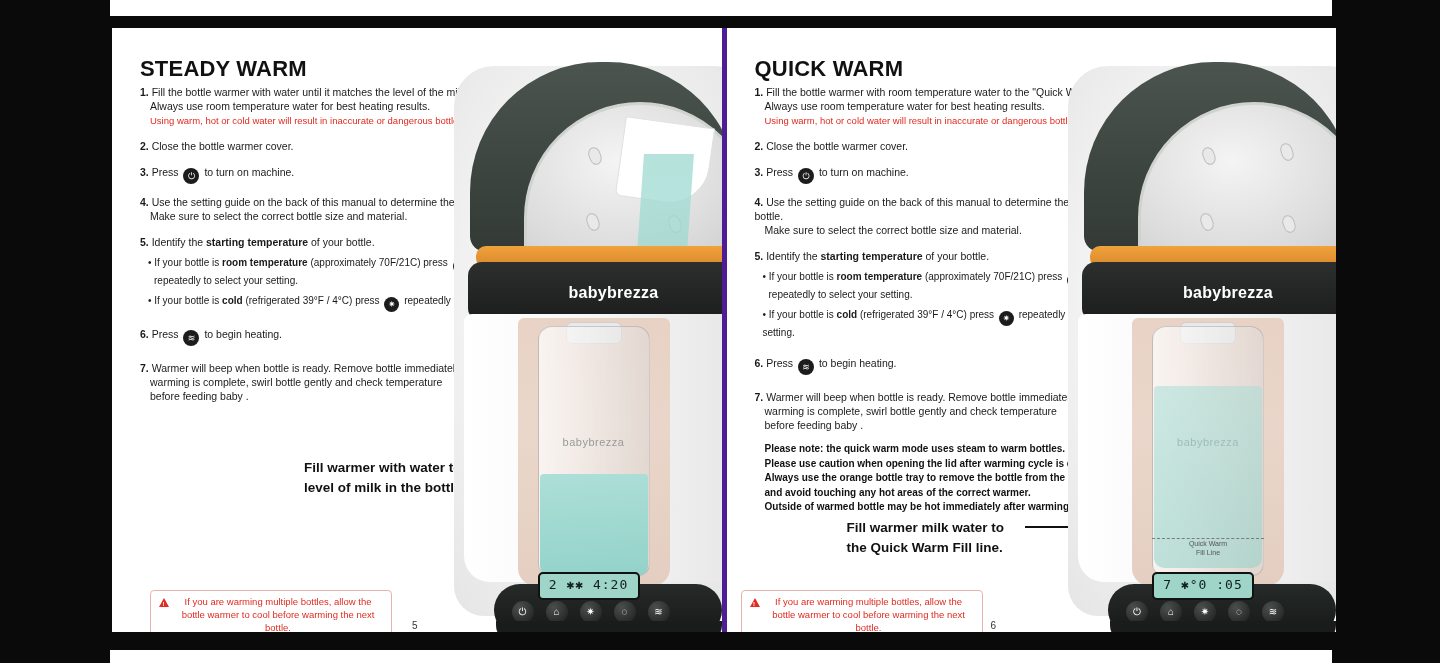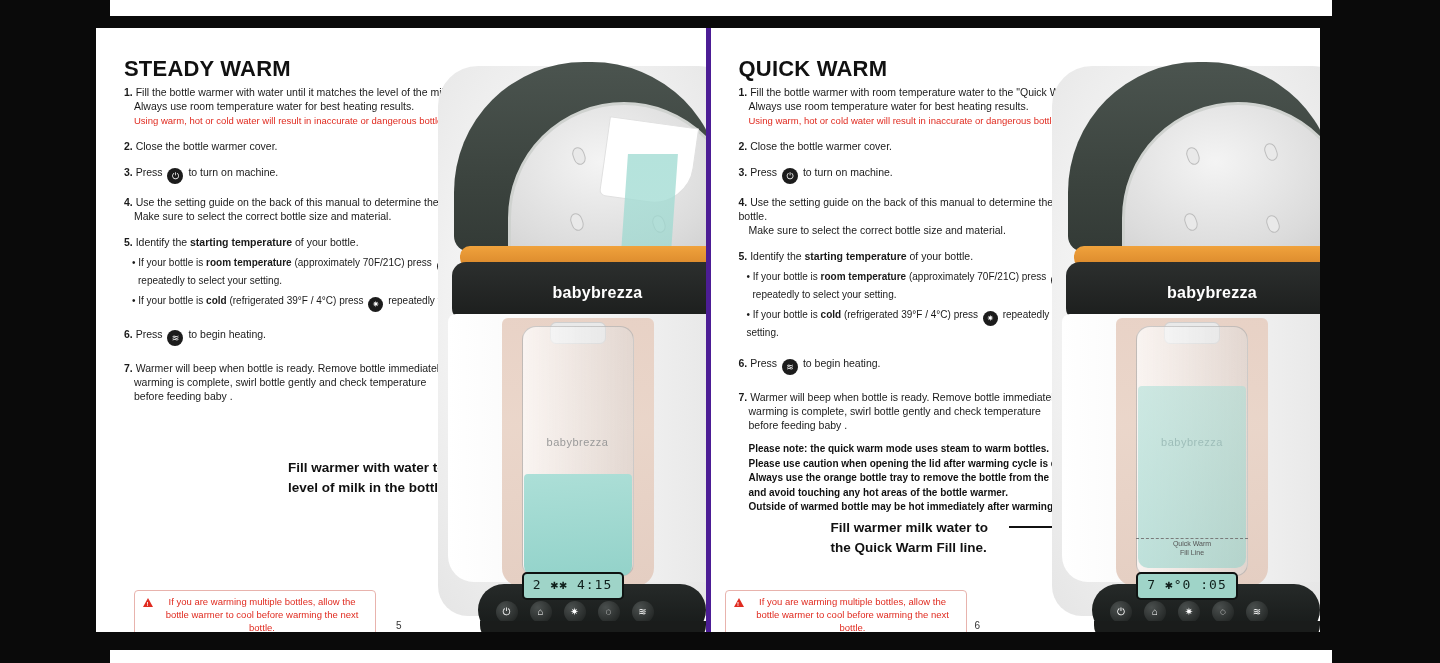--- a/index.html
+++ b/index.html
@@ -1,20 +1,20 @@
 <!DOCTYPE html>
 <html><head>
 <meta charset="utf-8">
 <style>
   html,body{margin:0;padding:0;background:#000;}
   body{width:1440px;height:663px;overflow:hidden;font-family:"Liberation Sans",sans-serif;}
   .screen{position:relative;width:1440px;height:663px;background:#0a0a0a;}
   .topstrip{position:absolute;left:110px;top:0;width:1222px;height:16px;background:#fff;}
   .bottomstrip{position:absolute;left:110px;top:650px;width:1222px;height:13px;background:#fff;}
-  .spread{position:absolute;left:96px;top:28px;width:1224px;height:604px;background:#fff;display:flex;}
+  .spread{position:absolute;left:112px;top:28px;width:1224px;height:604px;background:#fff;display:flex;}
   .page{position:relative;width:612px;height:604px;overflow:hidden;}
   .page.right{border-left:5px solid #4c1d95;}
 
   h1.title{position:absolute;left:28px;top:28px;margin:0;font-size:22px;font-weight:bold;letter-spacing:.2px;color:#111;}
   .steps{position:absolute;left:28px;top:58px;width:420px;color:#1a1a1a;}
   .page.right .steps{width:400px;}
   .step{margin-bottom:9px;font-size:10.5px;line-height:1.33;}
   .step b.num{font-weight:bold;}
   .warn{color:#e02b20;font-size:9.5px;line-height:1.3;}
   .sub{margin-left:8px;font-size:10px;line-height:1.45;}
@@ -151,21 +151,21 @@
         <div class="orange-ring"></div>
         <div class="black-band"></div>
         <div class="brand">babybrezza</div>
         <div class="body-white"></div>
         <div class="chamber"></div>
         <div class="bottle-neck"></div>
         <div class="bottle"></div>
         <div class="bottle-label">babybrezza</div>
         <div class="milk" style="top:438px;height:102px;"></div>
         <div class="panel"></div>
-        <div class="display">2 ✱✱ 4:15</div>
+        <div class="display">2 ✱✱ 4:20</div>
         <div class="btn" style="left:78px;">⏻</div>
         <div class="btn" style="left:112px;">⌂</div>
         <div class="btn" style="left:146px;">✷</div>
         <div class="btn" style="left:180px;">◌</div>
         <div class="btn" style="left:214px;">≋</div>
         <div class="foot"></div>
       </div>
     </div>
 
     <div class="page right">
@@ -224,21 +224,21 @@
         <div class="step" style="margin-top:16px">
           <b class="num">7.</b>
           <span>Warmer will beep when bottle is ready.  Remove bottle immediately after</span><br>
           <span style="margin-left:10px">warming is complete, swirl bottle gently and check temperature</span><br>
           <span style="margin-left:10px">before feeding baby .</span>
 
           <div class="note" style="margin-left:10px">
             <span>Please note: the quick warm mode uses steam to warm bottles.</span><br>
             <span>Please use caution when opening the lid after warming cycle is complete.</span><br>
             <span>Always use the orange bottle tray to remove the bottle from the warmer</span><br>
-            <span>and avoid touching any hot areas of the bottle warmer.</span><br>
+            <span>and avoid touching any hot areas of the correct warmer.</span><br>
             <span>Outside of warmed bottle may be hot immediately after warming.</span>
           </div>
         </div>
       </div>
 
       <div class="callout" style="left:120px;top:490px;white-space:pre-line;">Fill warmer milk water to
 the Quick Warm Fill line.</div>
       <div class="arrow" style="left:298px;top:498px;width:120px;"></div>
 
       <div class="cautionbox" style="left:14px;top:562px;width:210px;">

